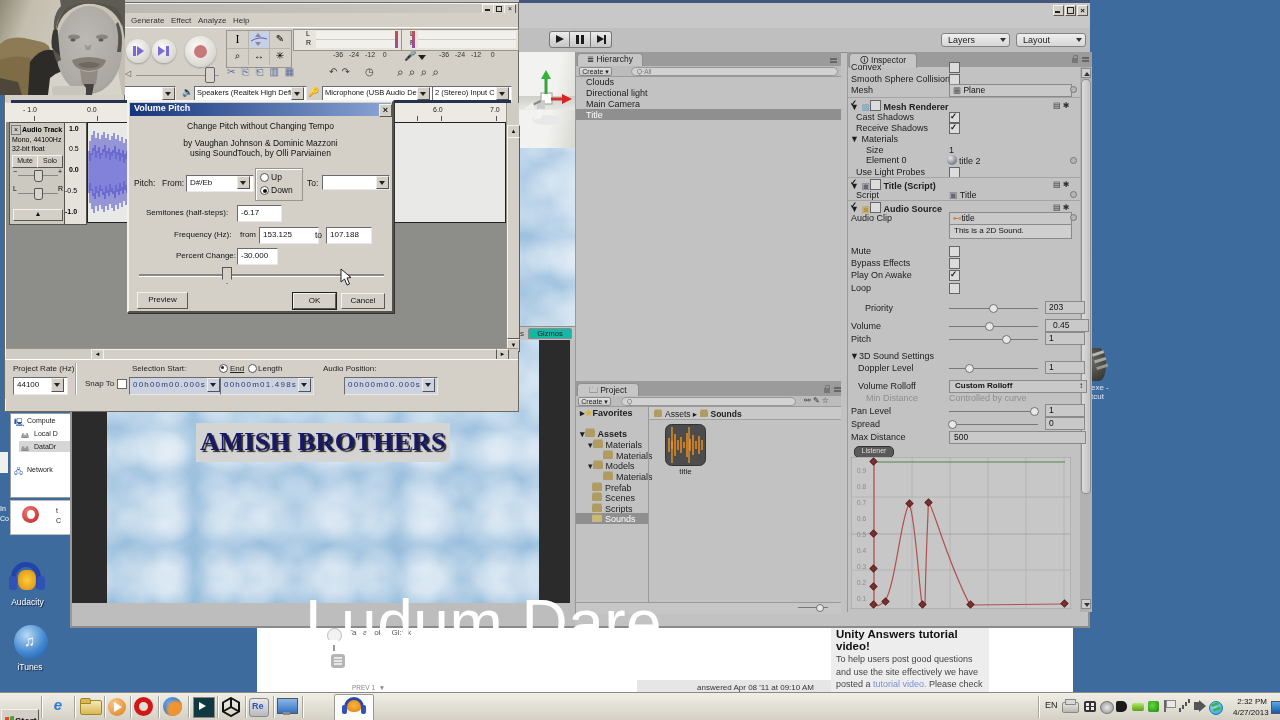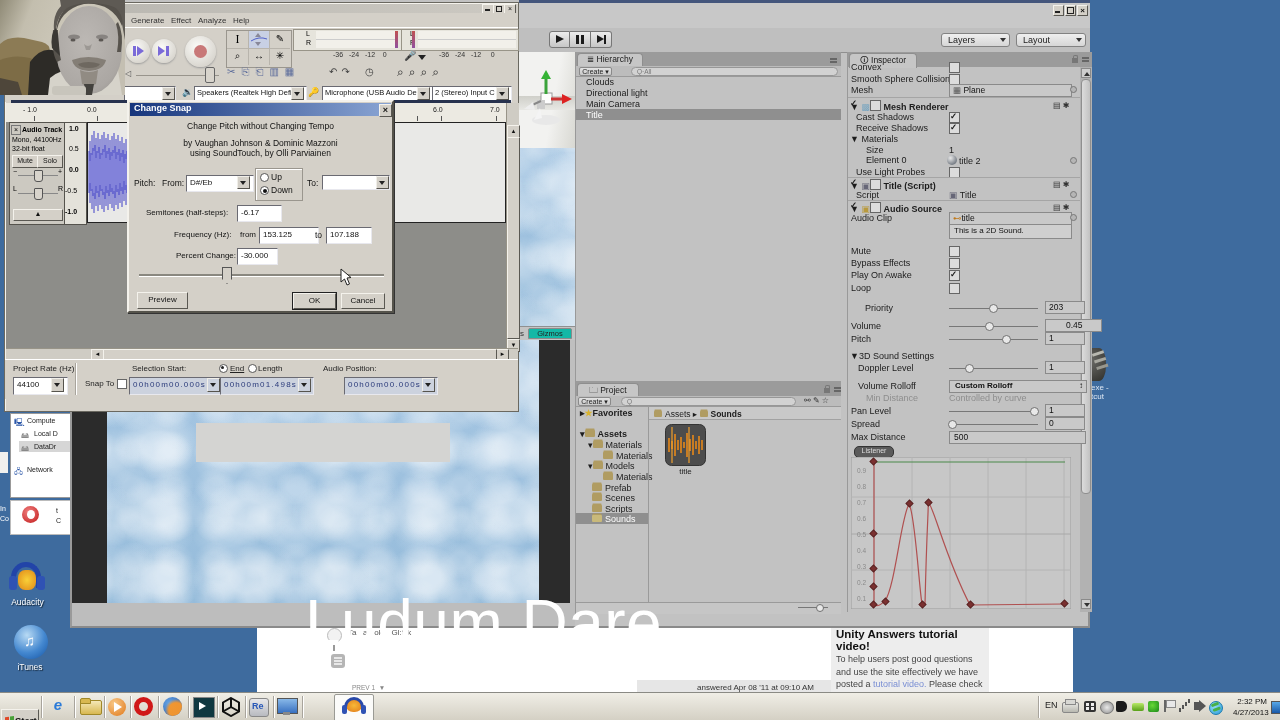--- a/index.html
+++ b/index.html
@@ -96,20 +96,21 @@
  <div class="ab sky" style="left:445px;top:148px;width:58px;height:178px;"></div>
  <div class="ab" style="left:445px;top:326px;width:58px;height:14px;background:#c4c4c4;border-top:1px solid #909090;box-sizing:border-box;">
    <div class="ab" style="left:3px;top:2px;font-size:8px;color:#333;">s</div>
    <div class="ab" style="left:11px;top:1px;width:44px;height:11px;background:#14b8a6;border:1px solid #8a8a8a;border-radius:2px 2px 0 0;font-size:7.5px;color:#222;text-align:center;box-sizing:border-box;">Gizmos</div>
  </div>
 
  <div class="ab" style="left:0;top:340px;width:503px;height:263px;background:#2b2b2b;"></div>
  <div class="ab sky" style="left:35px;top:340px;width:432px;height:263px;"></div>
  <div class="ab" style="left:498px;top:340px;width:5px;height:263px;background:#bfbfbf;"></div>
  <div class="ab" style="left:124px;top:423px;width:254px;height:39px;background:#d4d4d2;"></div>
+ <div class="ab" style="left:124px;top:427px;width:254px;height:36px;font-family:'Liberation Serif',serif;font-weight:bold;font-size:26px;color:#181868;text-align:center;text-shadow:2px 2px 1px rgba(10,10,10,0.85);letter-spacing:0.5px;white-space:nowrap;">AMISH BROTHERS</div>
 
  <div class="ab" style="left:0;top:603px;width:503px;height:23px;background:#bdbdbd;"></div>
 
  <div class="ab" style="left:503px;top:52px;width:265px;height:329px;background:#c2c2c2;border-left:1px solid #999;box-sizing:border-box;">
    <div class="ab" style="left:0;top:0;width:265px;height:14px;background:#9b9b9b;"></div>
    <div class="tab" style="left:1px;top:1px;width:64px;height:13px;">≣ Hierarchy</div>
    <div class="ab" style="left:254px;top:6px;width:7px;height:1.5px;background:#666;box-shadow:0 3px 0 #666;"></div>
    <div class="ab" style="left:0;top:14px;width:265px;height:11px;background:#bcbcbc;border-bottom:1px solid #9a9a9a;box-sizing:border-box;"></div>
    <div class="ab" style="left:3px;top:15px;width:33px;height:9px;background:linear-gradient(#e2e2e2,#c8c8c8);border:1px solid #8a8a8a;border-radius:2px;font-size:7px;color:#222;text-align:center;box-sizing:border-box;">Create ▾</div>
    <div class="ab" style="left:55px;top:15px;width:207px;height:9px;background:#d2d2d2;border:1px solid #979797;border-radius:5px;box-sizing:border-box;font-size:6.5px;color:#777;padding-left:5px;">Q·All</div>
@@ -233,21 +234,21 @@
       <div class="cb on" style="left:101px;top:218px;"></div>
    <div class="uirow" style="left:3px;top:231px;">Loop</div>
       <div class="cb" style="left:101px;top:231px;"></div>
    <div class="uirow" style="left:11px;top:251px;margin-left:6px;">Priority</div>
    <div class="uslider" style="left:101px;top:256px;width:89px;"></div>
       <div class="uknob" style="left:141px;top:252px;"></div>
    <div class="ufield" style="left:197px;top:249px;width:35px;height:11px;padding-left:3px;">203</div>
    <div class="uirow" style="left:3px;top:269px;">Volume</div>
    <div class="uslider" style="left:101px;top:274px;width:89px;"></div>
       <div class="uknob" style="left:137px;top:270px;"></div>
-   <div class="ufield" style="left:197px;top:267px;width:35px;height:11px;padding-left:20px;">0.45</div>
+   <div class="ufield" style="left:197px;top:267px;width:35px;height:11px;padding-left:7px;">0.45</div>
    <div class="uirow" style="left:3px;top:282px;">Pitch</div>
    <div class="uslider" style="left:101px;top:287px;width:89px;"></div>
       <div class="uknob" style="left:154px;top:283px;"></div>
    <div class="ufield" style="left:197px;top:280px;width:35px;height:11px;padding-left:3px;">1</div>
    <div class="uirow" style="left:2px;top:299px;">▼3D Sound Settings</div>
    <div class="uirow" style="left:10px;top:311px;">Doppler Level</div>
    <div class="uslider" style="left:101px;top:316px;width:89px;"></div>
       <div class="uknob" style="left:117px;top:312px;"></div>
    <div class="ufield" style="left:197px;top:309px;width:35px;height:11px;padding-left:3px;">1</div>
    <div class="uirow" style="left:10px;top:329px;">Volume Rolloff</div>
@@ -527,21 +528,21 @@
       <div class="dd" style="left:202px;top:18px;height:12px;background:#ccd2de;"></div>
   <div class="wfield" style="left:215px;top:17px;width:89px;height:14px;background:#ccd2de;color:#2a3a7a;font-size:8px;padding:2px 0 0 3px;letter-spacing:1.2px;">00h00m01.498s</div>
       <div class="dd" style="left:293px;top:18px;height:12px;background:#ccd2de;"></div>
   <div class="wfield" style="left:339px;top:17px;width:89px;height:14px;background:#ccd2de;color:#2a3a7a;font-size:8px;padding:2px 0 0 3px;letter-spacing:1.2px;">00h00m00.000s</div>
       <div class="dd" style="left:417px;top:18px;height:12px;background:#ccd2de;"></div>
  </div>
 
 </div>
 
 <div class="ab" id="dlg" style="left:127px;top:100px;width:267px;height:213px;background:#d4d0c8;border:2px solid;border-color:#f4f2ec #55534b #55534b #f4f2ec;box-shadow:1px 1px 0 #333;box-sizing:border-box;z-index:5;">
- <div class="ab" style="left:1px;top:1px;width:261px;height:13px;background:linear-gradient(90deg,#16357c,#8aa5d4);color:#fff;font-size:9px;font-weight:bold;padding-left:4px;box-sizing:border-box;">Change Snap</div>
+ <div class="ab" style="left:1px;top:1px;width:261px;height:13px;background:linear-gradient(90deg,#16357c,#8aa5d4);color:#fff;font-size:9px;font-weight:bold;padding-left:4px;box-sizing:border-box;">Volume Pitch</div>
  <div class="xpbtn" style="left:250px;top:2px;width:11px;height:11px;font-size:9px;line-height:10px;font-weight:bold;">×</div>
  <div class="ab" style="left:0;top:19px;width:263px;text-align:center;font-size:8.5px;color:#111;">Change Pitch without Changing Tempo</div>
  <div class="ab" style="left:0;top:36px;width:263px;text-align:center;font-size:8.5px;color:#111;">by Vaughan Johnson &amp; Dominic Mazzoni</div>
  <div class="ab" style="left:0;top:46px;width:263px;text-align:center;font-size:8.5px;color:#111;">using SoundTouch, by Olli Parviainen</div>
  <div class="ab" style="left:5px;top:76px;font-size:8.5px;color:#111;">Pitch:</div>
  <div class="ab" style="left:33px;top:76px;font-size:8.5px;color:#111;">From:</div>
  <div class="wfield" style="left:57px;top:73px;width:63px;height:13px;padding:2px 0 0 3px;">D#/Eb</div>
     <div class="dd" style="left:108px;top:74px;height:11px;"></div>
  <div class="ab" style="left:126px;top:66px;width:46px;height:31px;border:1px solid #9a968e;box-shadow:1px 1px 0 #fff inset;"></div>
  <div class="ab" style="left:131px;top:71px;width:7px;height:7px;border-radius:50%;border:1px solid #555;background:#fff;"></div>

